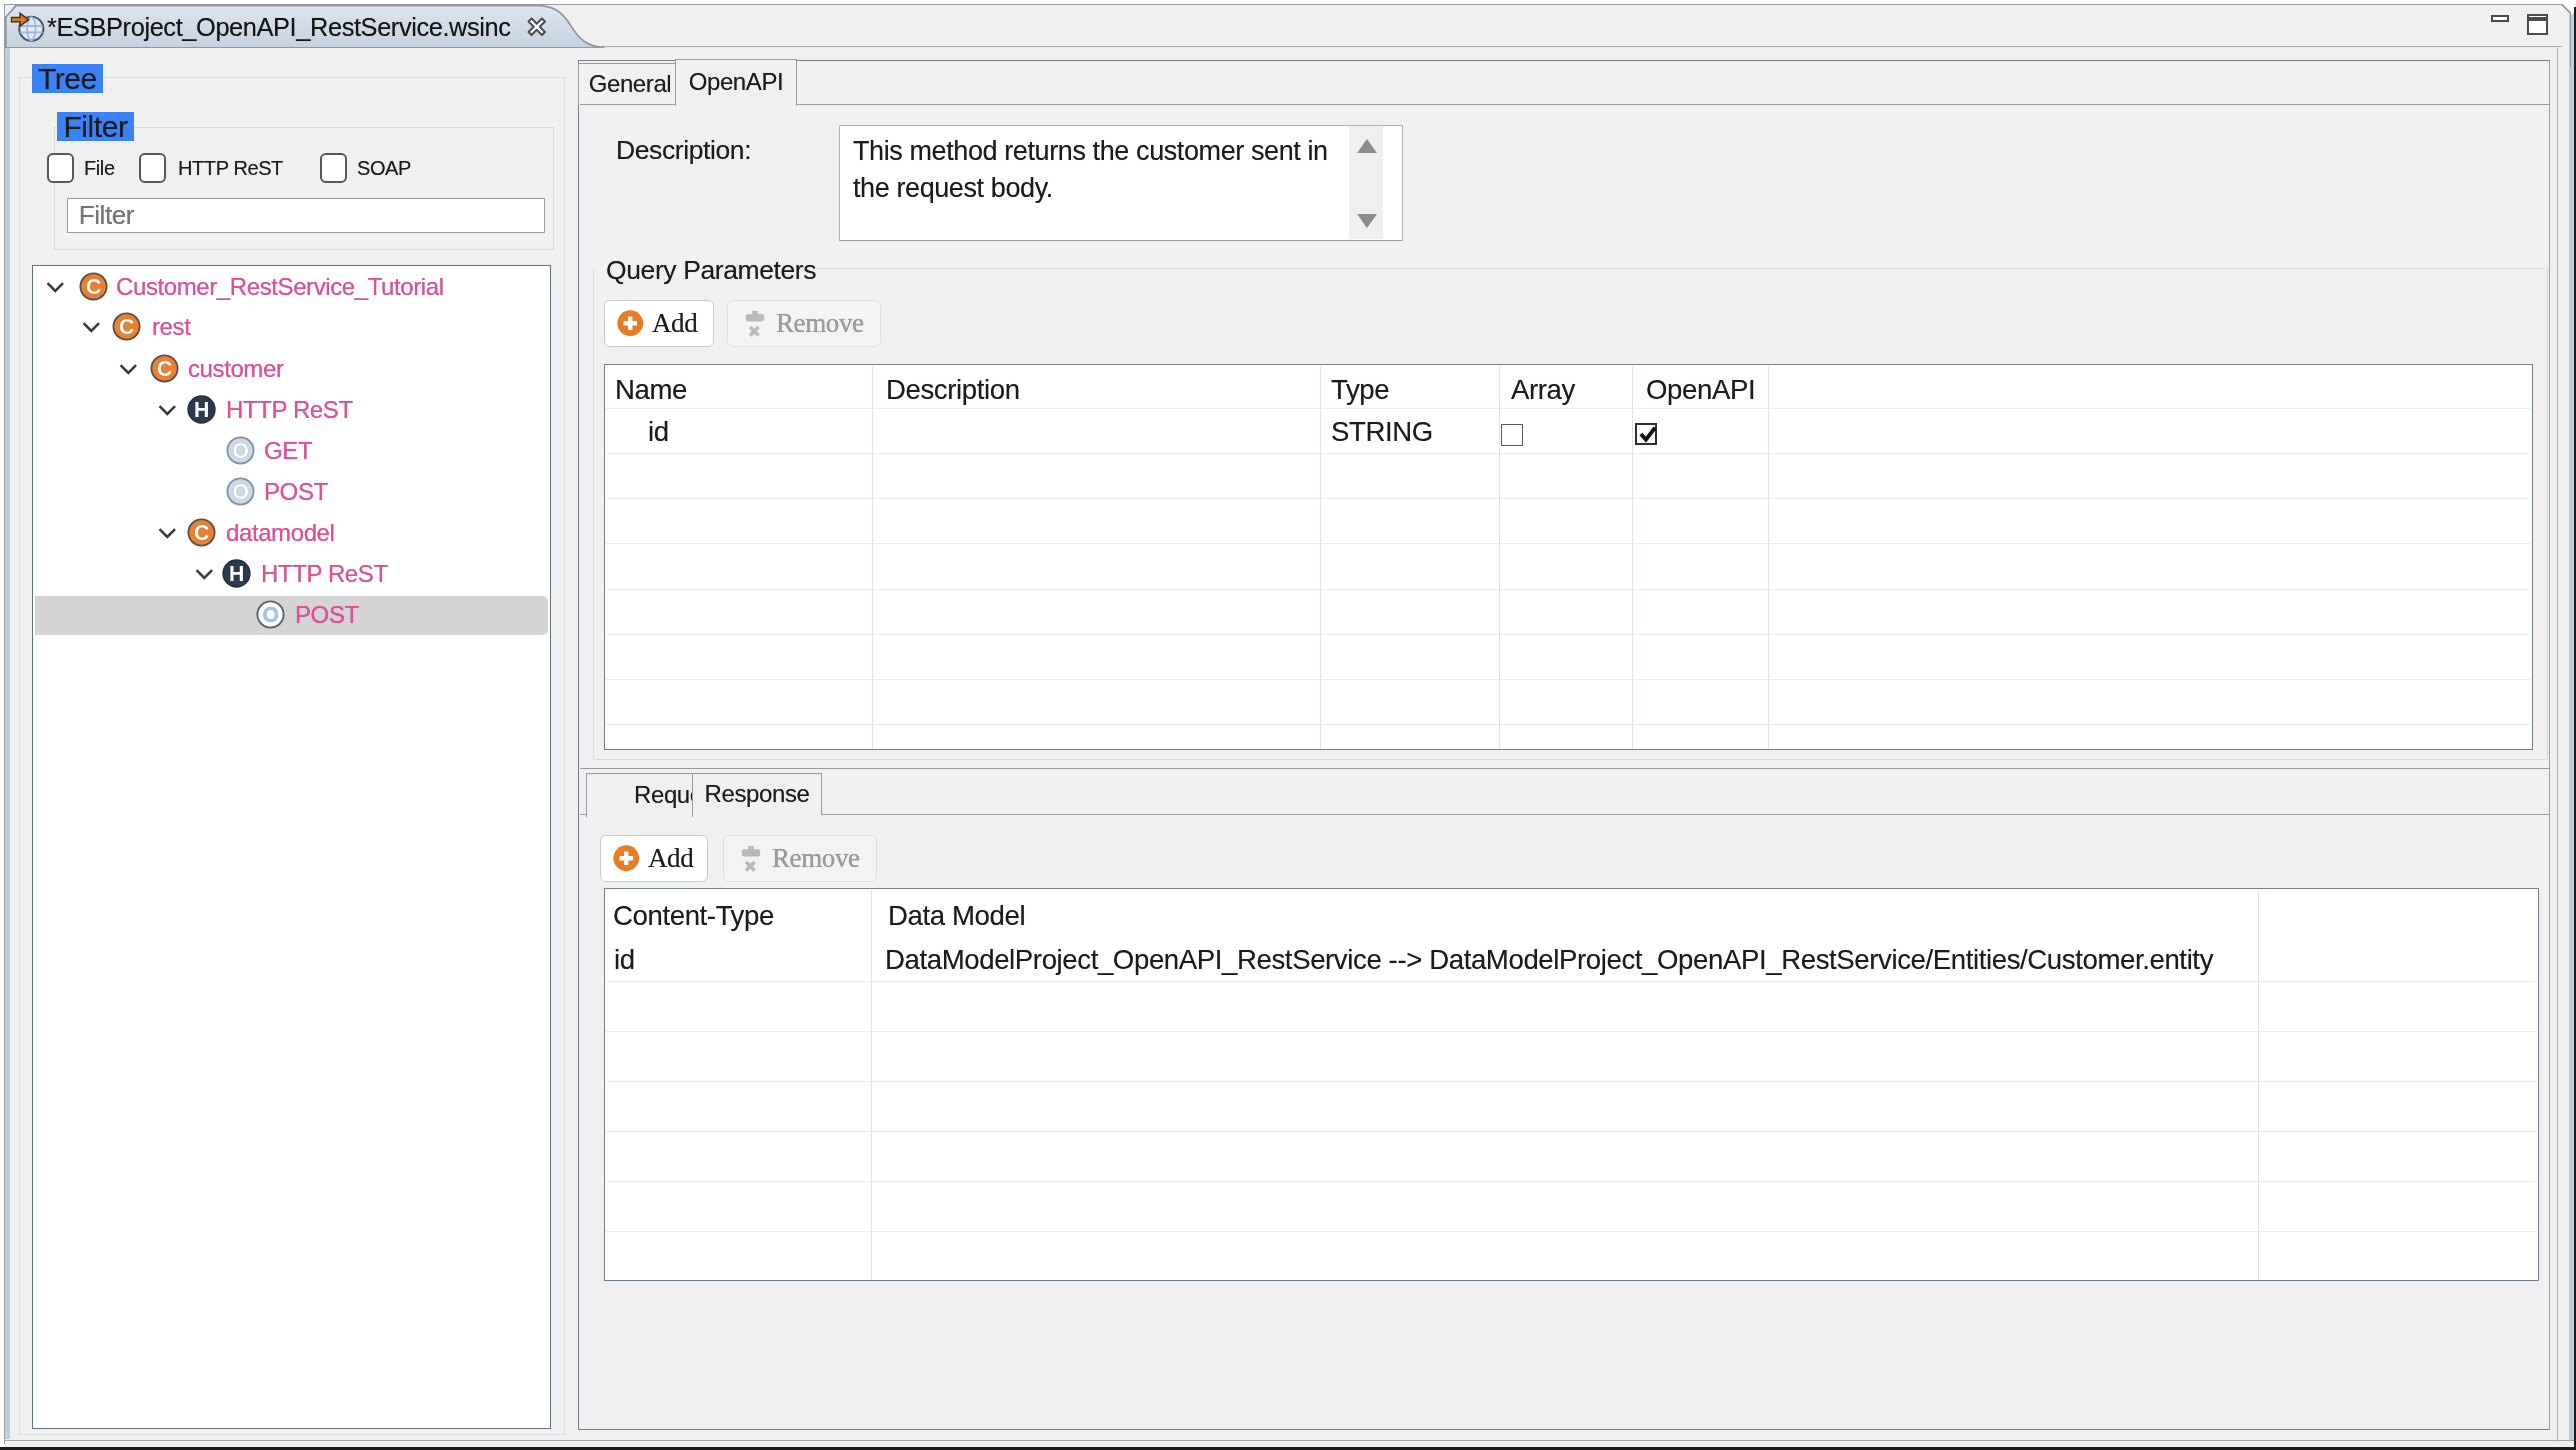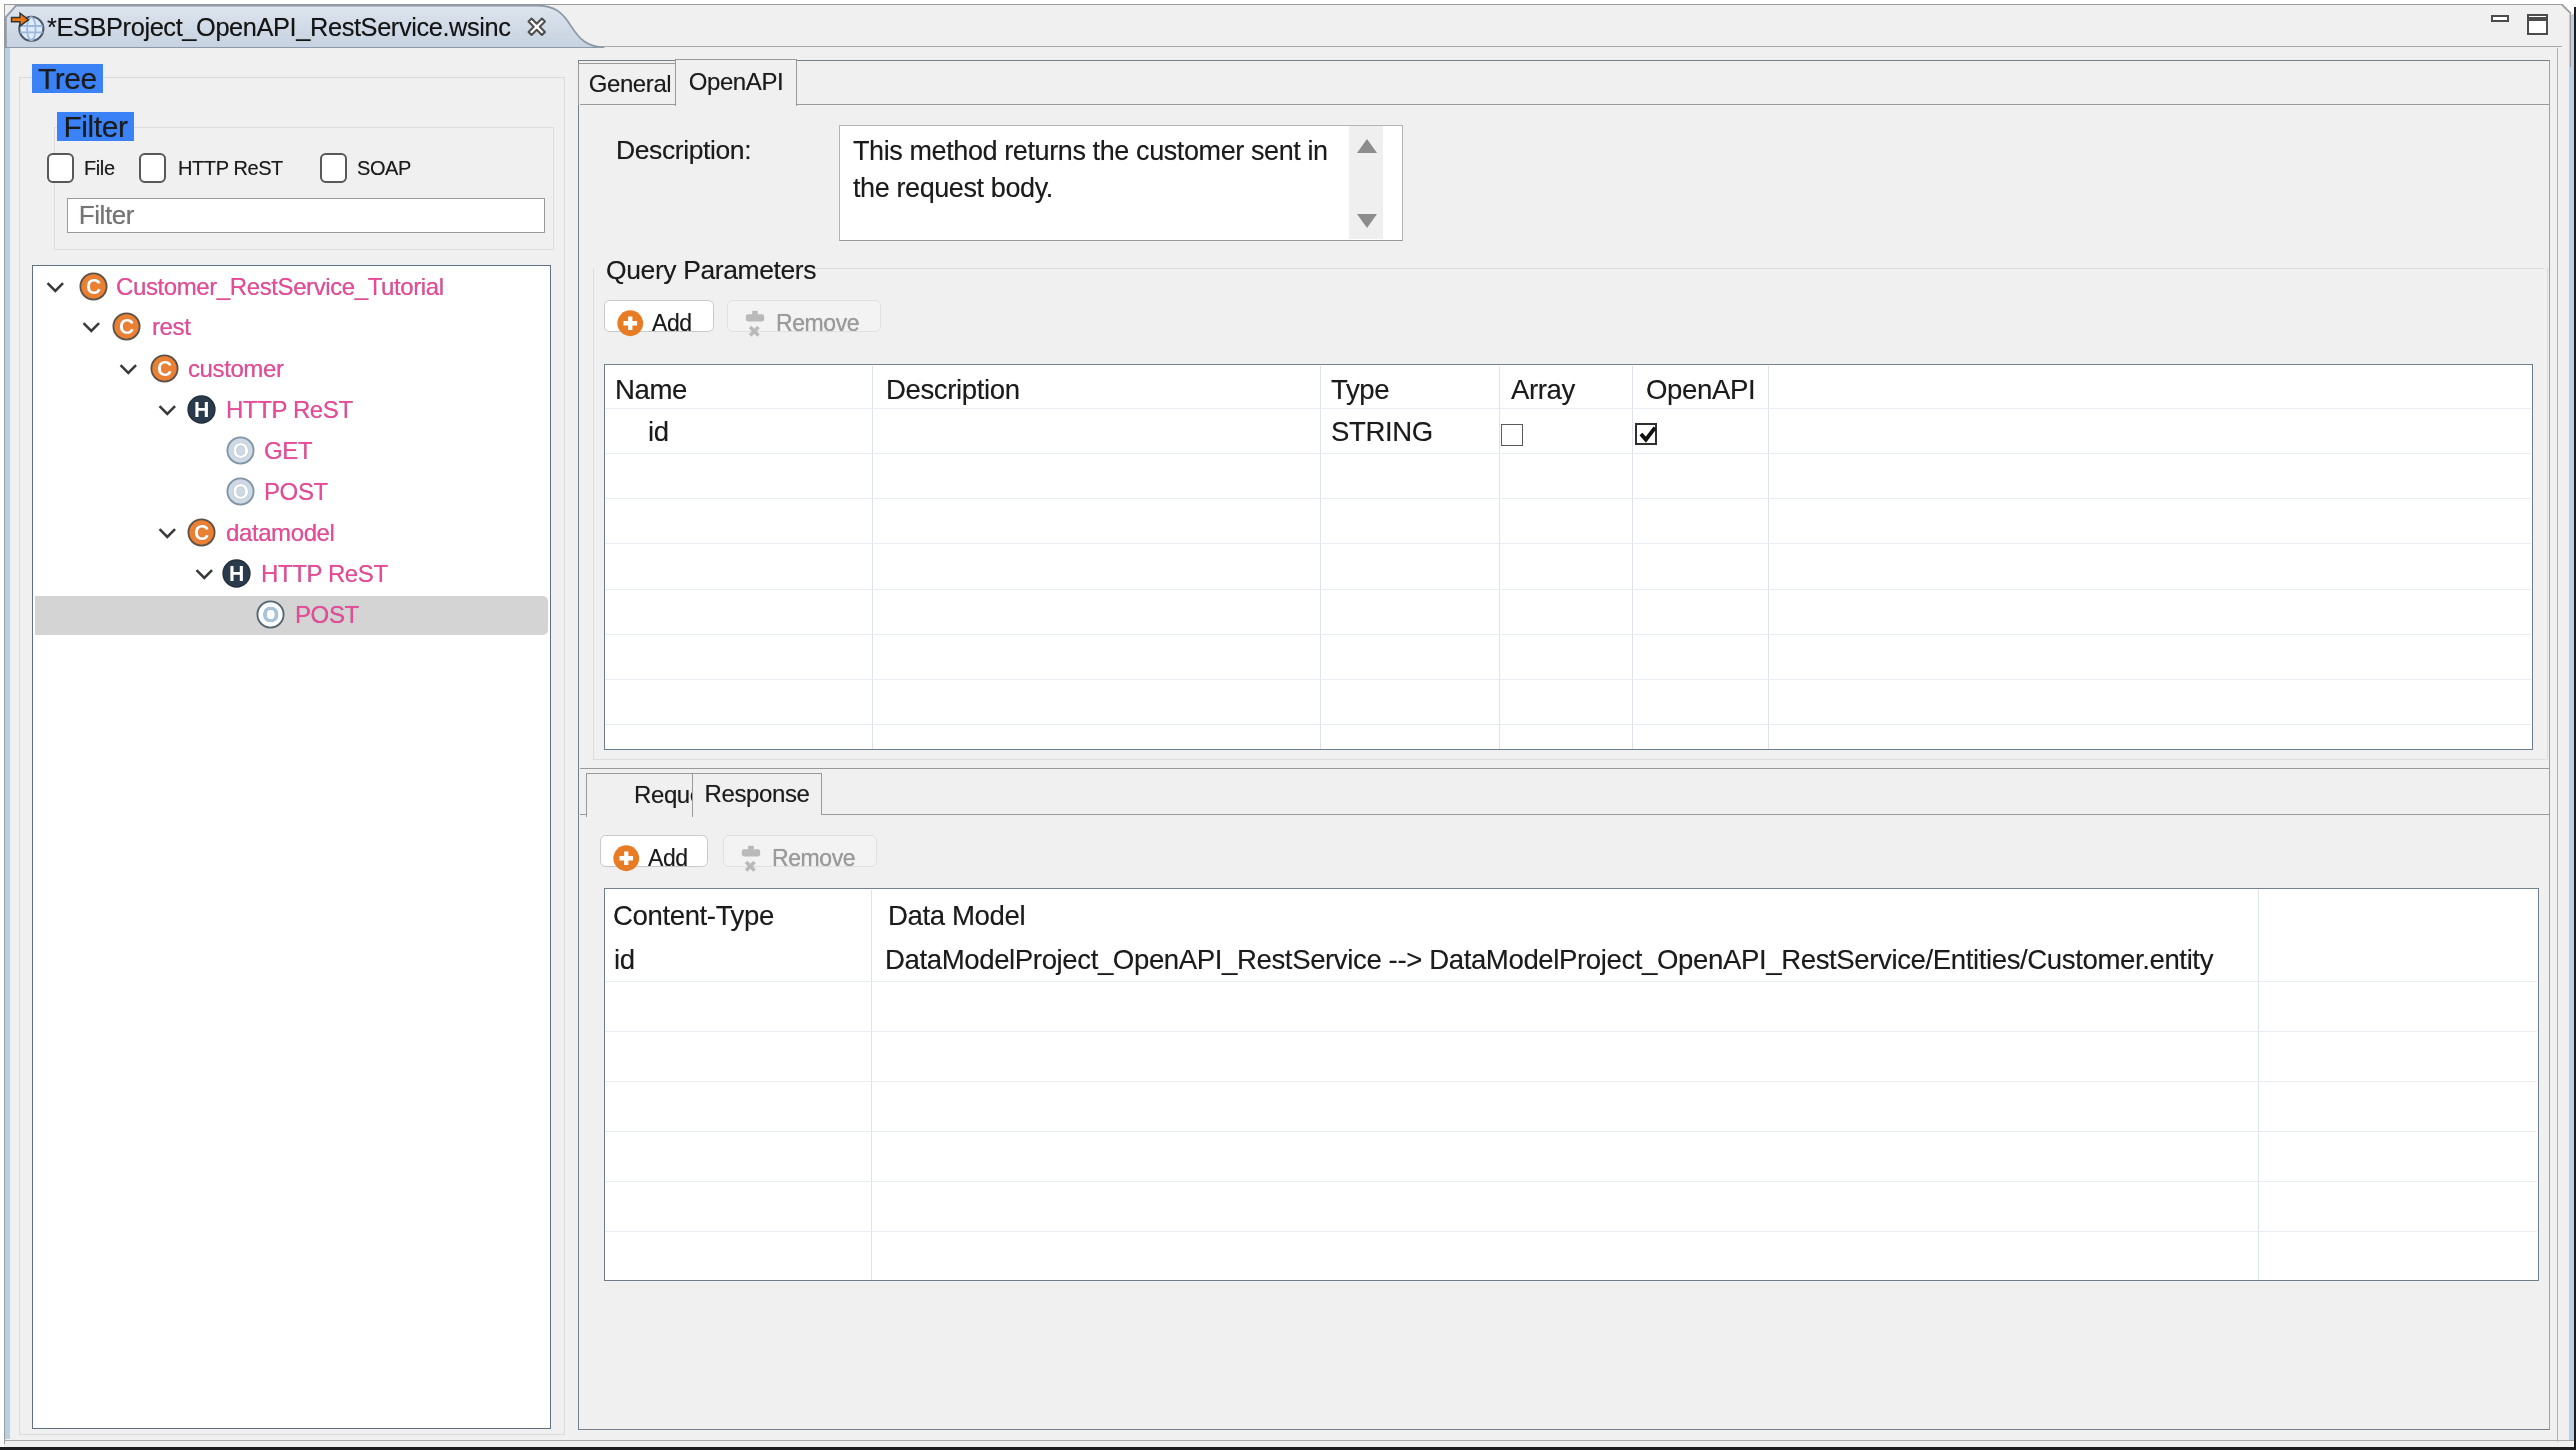--- a/index.html
+++ b/index.html
@@ -43,21 +43,21 @@
   .ntab { position:absolute; border:1.4px solid #9a9a9a; border-bottom:none; background:#f0f0f0; text-align:center; font-size:24px; }
   #tabrow1line { left:580px; top:104px; width:1969px; height:1.4px; background:#9a9a9a; }
   #tabGeneral  { left:578px; top:63px; width:104px; height:42px; line-height:39px; }
   #tabOpenAPI  { left:675px; top:59px; width:122px; height:47px; line-height:43px; }
   #desclabel { left:616px; top:136px; font-size:26.5px; height:29px; line-height:29px; }
   #descbox { left:820px; top:125px; width:564px; height:116px; border:1.4px solid #b5b5b5; border-bottom-color:#9a9a9a; background:#fff; font-size:27px; line-height:37px; padding:7.2px 0 0 13px;margin-left:19px; }
   #descsb { left:1349px; top:126px; width:34px; height:113px; background:#efefef; }
   .tri { position:absolute; width:0; height:0; }
   #qplabel { left:606px; top:256px; font-size:26.5px; height:29px; line-height:29px; }
   .fsline { background:#dcdcdc; }
-  .btn { position:absolute; height:32px; border:1.4px solid #c9c9c9; border-radius:5.7px; background:#fff; font-size:23px; }
+  .btn { position:absolute; height:47px; border:1.4px solid #c9c9c9; border-radius:5.7px; background:#fff; font-size:27px;font-family:Liberation Serif, serif; }
   .btn.dis { border-color:#e0e0e0; background:#f3f3f3; color:#9b9b9b; }
   .btn .btxt { position:absolute; top:0; height:44px; line-height:44px; }
   .dtable { position:absolute; background:#fff; border:1.4px solid #6e7d8c; border-top-color:#75828f; }
   .vline { position:absolute; width:1.4px; background:#dce3ec; }
   .hline { position:absolute; height:1.4px; background:#e8edf3; }
   .cell { position:absolute; font-size:27.6px; height:30px; line-height:30px; white-space:nowrap; }
   .tcb { position:absolute; background:#fff; border:2.1px solid #444; }
 </style>
 </head>
 <body>

